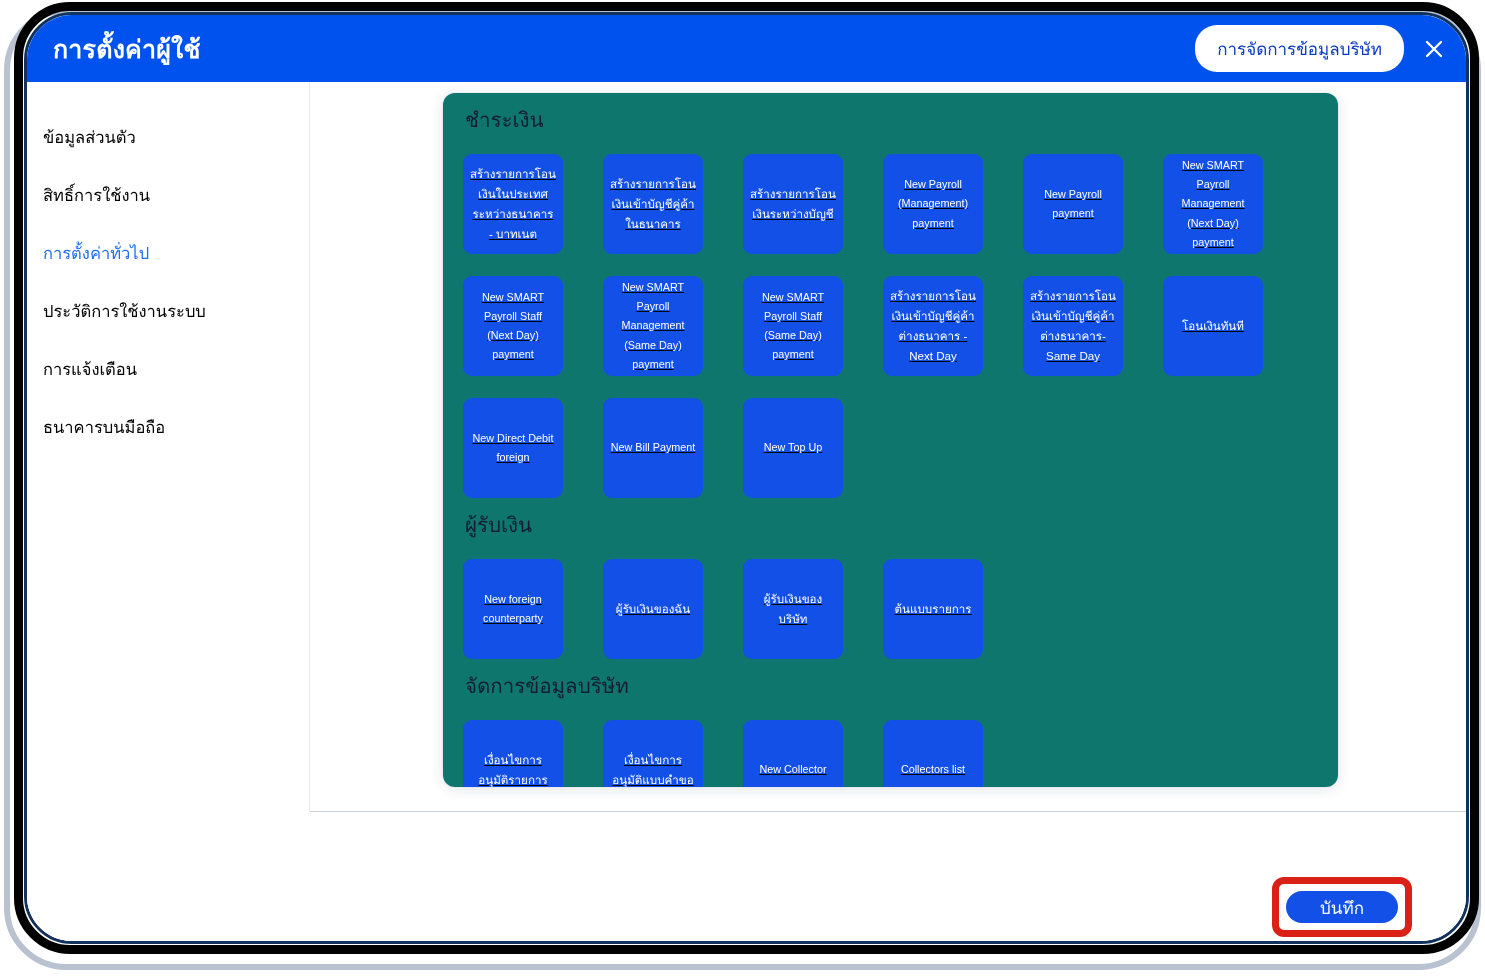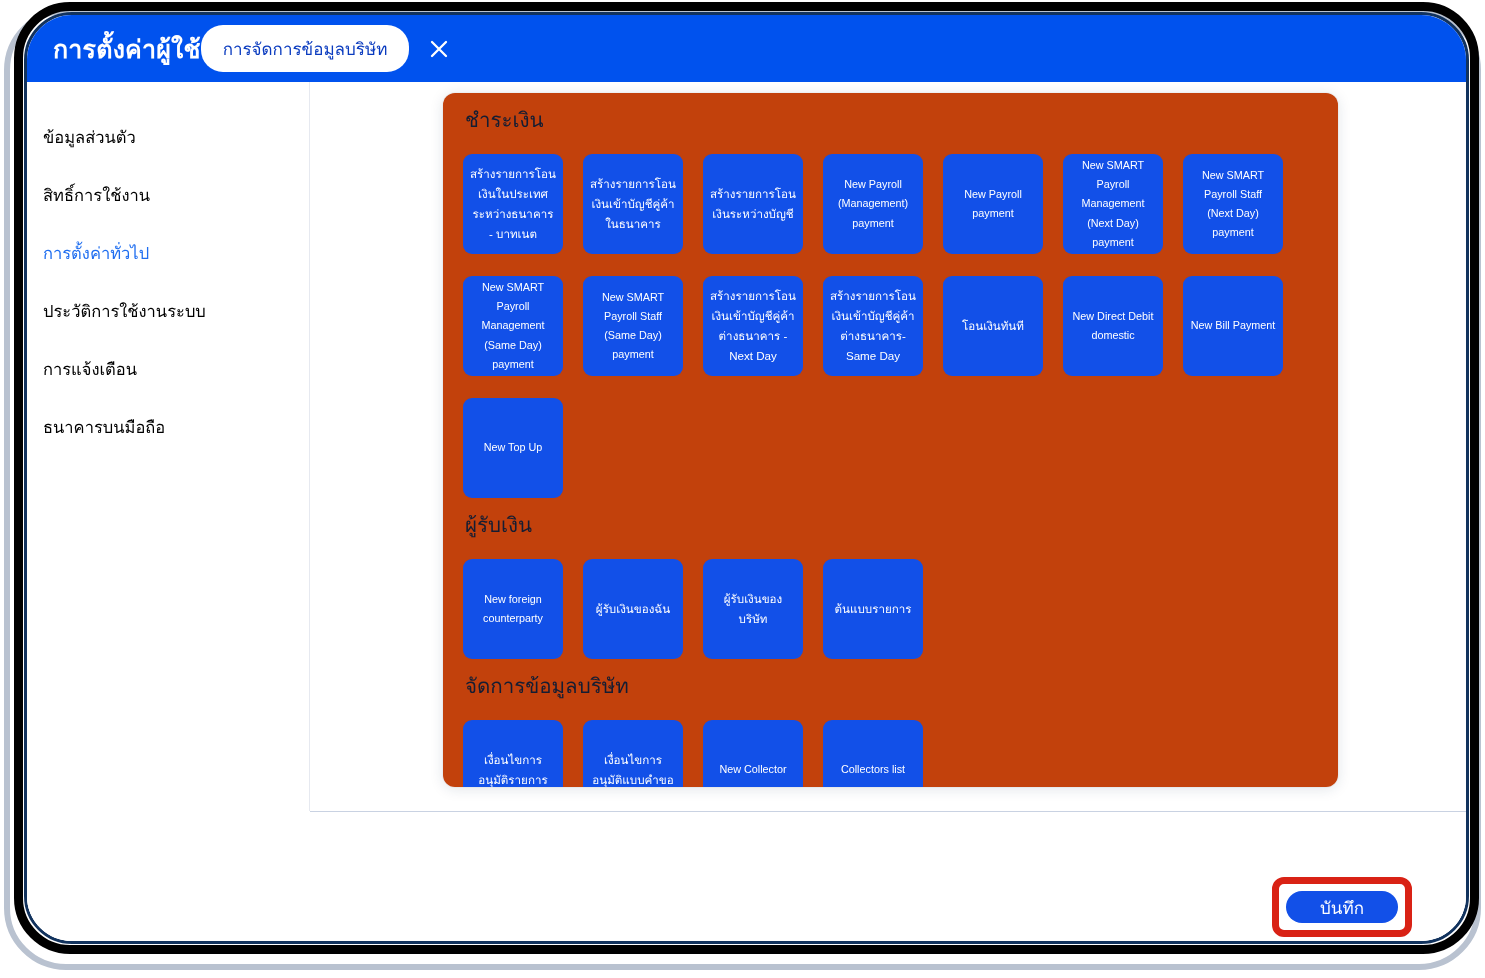--- a/index.html
+++ b/index.html
@@ -38,21 +38,21 @@
   }
 
   
   #header {
     position: absolute;
     left: 0; top: 0;
     width: 100%; height: 67px;
     background: #0052ee;
     display: flex;
     align-items: center;
-    justify-content: flex-start;
+    justify-content: space-between;
     padding: 0 14px 0 26px;
   }
   #header-title {
     color: #ffffff;
     font-size: 25px;
     font-weight: bold;
     letter-spacing: .2px;
     white-space: nowrap;
   }
   #header-right { display: flex; align-items: center; gap: 12px; }
@@ -121,39 +121,40 @@
     background: #ffffff;
     overflow: hidden;
   }
 
   
   #settings-card {
     position: absolute;
     left: 133px; top: 11px;
     width: 895px;
     height: 694px;
-    background: #c2410c;
+    background: #0f766e;
     border-radius: 12px;
     box-shadow: 0 2px 14px rgba(23,43,77,0.13), 0 0 0 1px rgba(23,43,77,0.03);
     padding: 0;
     overflow: hidden;
   }
   #card-scroll { padding: 0 20px 24px 20px; }
 
   .section { margin-top: 4px; }
   .section-title {
     font-size: 20.5px;
     color: #141d33;
     margin: 10px 0 18px 2px;
     font-weight: normal;
   }
   .tile-grid {
     display: flex;
     flex-wrap: wrap;
-    gap: 22px 20px;
+    gap: 22px 40px;
+    text-decoration: underline;
   }
   .tile {
     width: 100px;
     height: 100px;
     background: #1250e8;
     border-radius: 9px;
     color: #ffffff;
     font-size: 10.8px;
     line-height: 1.78;
     display: flex;
@@ -271,21 +272,21 @@
                 <div class="tile thai">
                   <span>สร้างรายการโอนเงินเข้าบัญชีคู่ค้าต่างธนาคาร - Next Day</span>
                 </div>
                 <div class="tile thai">
                   <span>สร้างรายการโอนเงินเข้าบัญชีคู่ค้าต่างธนาคาร- Same Day</span>
                 </div>
                 <div class="tile thai">
                   <span>โอนเงินทันที</span>
                 </div>
                 <div class="tile">
-                  <span>New Direct Debit domestic</span>
+                  <span>New Direct Debit foreign</span>
                 </div>
                 <div class="tile">
                   <span>New Bill Payment</span>
                 </div>
                 <div class="tile">
                   <span>New Top Up</span>
                 </div>
               </div>
             </div>
             <div class="section">

